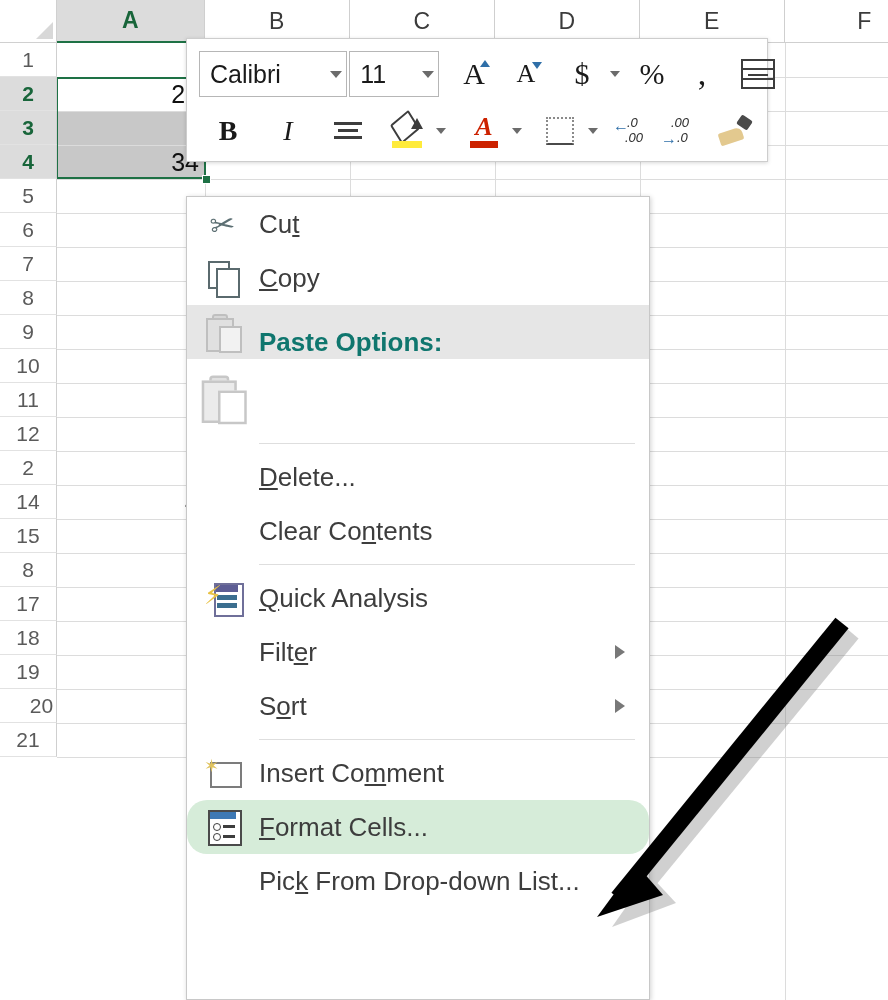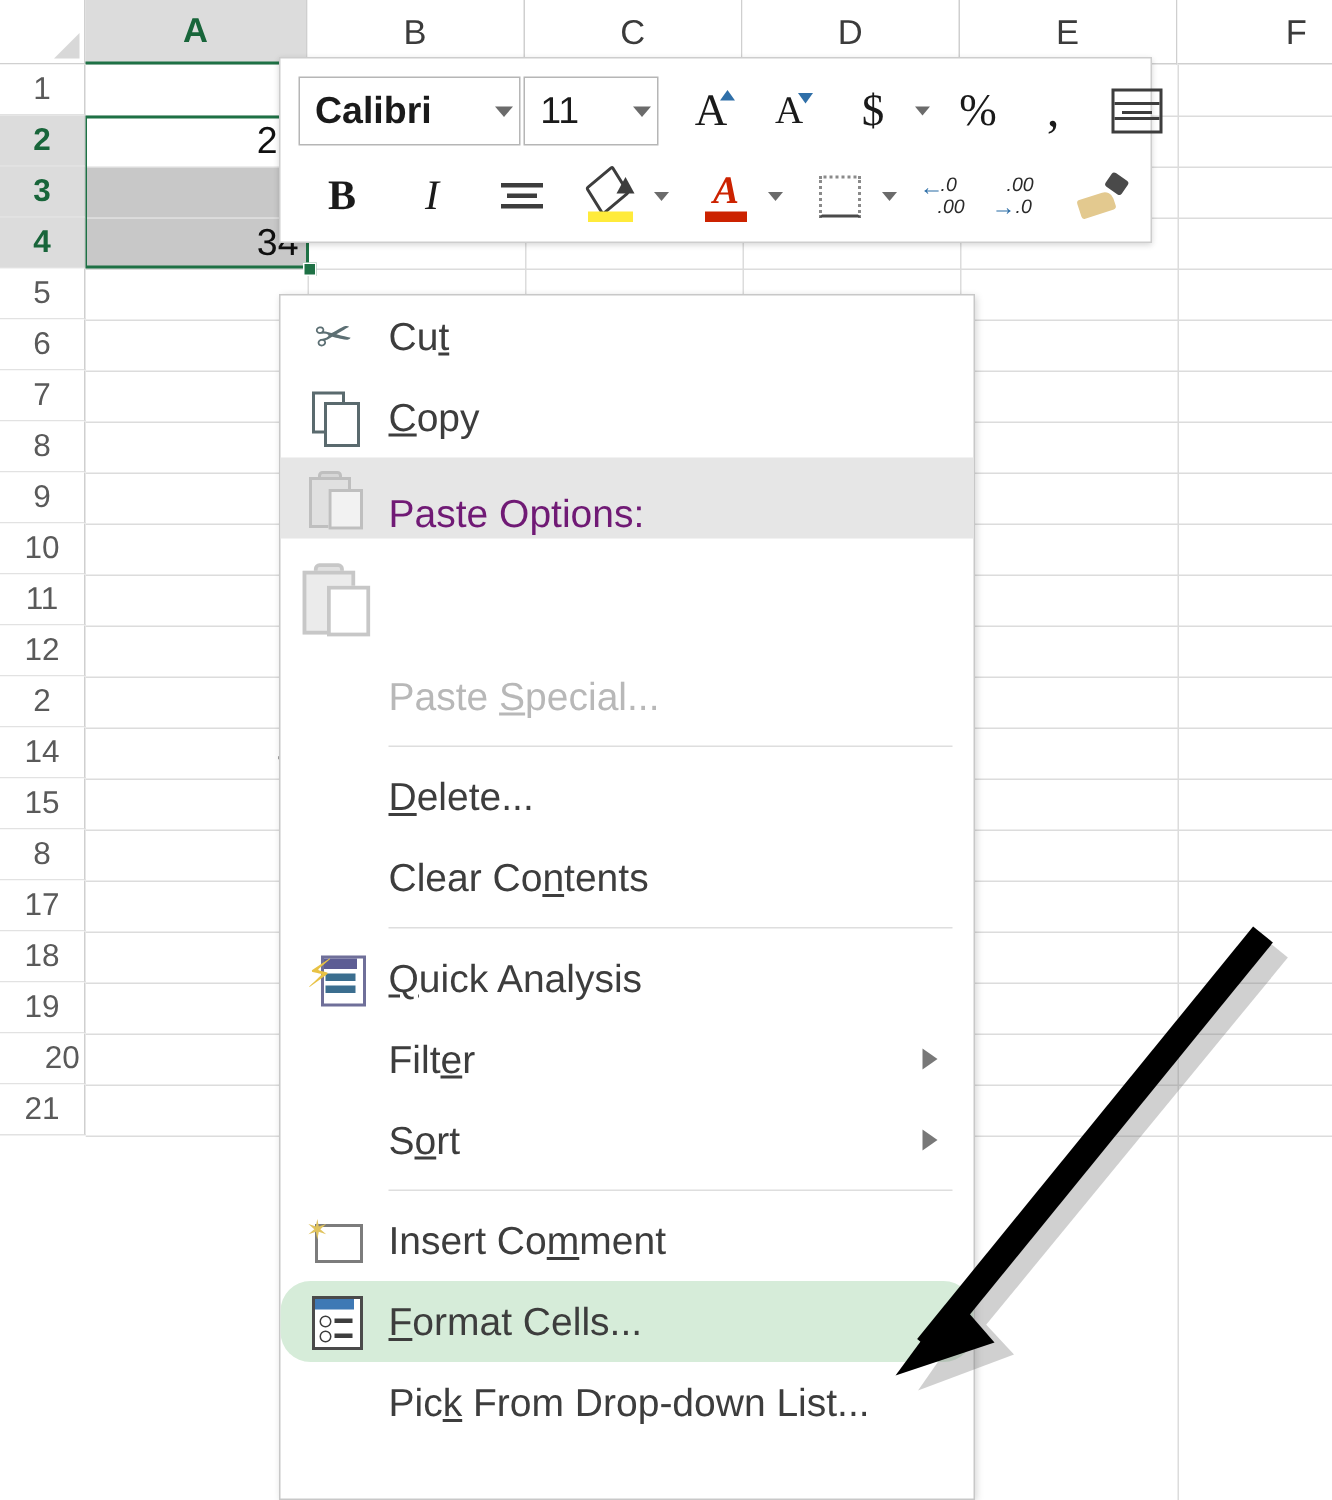--- a/index.html
+++ b/index.html
@@ -63,21 +63,21 @@
   }
   .mb-row{position:absolute;left:0;width:100%;display:flex;align-items:center;}
   .mb-row1{top:6px;height:58px;padding-left:12px;}
   .mb-row2{top:66px;height:52px;padding-left:12px;}
 
   .combo{
     height:46px;border:1px solid #b6b6b6;box-sizing:border-box;background:#fff;
     display:flex;align-items:center;padding:0 4px 0 10px;
   }
   .combo .val{font-size:25px;color:#1a1a1a;white-space:nowrap;}
-  .combo-font{width:152px;font-weight:bold;}
+  .combo-font{width:152px;}
   .combo-size{width:92px;margin-left:2px;}
   .combo .caret{margin-left:auto;width:0;height:0;
     border-left:6px solid transparent;border-right:6px solid transparent;border-top:7px solid #6b6b6b;}
 
   .tbtn{
     height:46px;min-width:42px;display:flex;align-items:center;justify-content:center;
     position:relative;margin-left:2px;
   }
   .caret-sm{width:0;height:0;border-left:5px solid transparent;border-right:5px solid transparent;
     border-top:6px solid #6b6b6b;margin-left:1px;}
@@ -96,21 +96,21 @@
     background:#ffffff;border:1px solid #c8c8c8;box-sizing:border-box;
     box-shadow:1px 1px 5px rgba(0,0,0,.18);
   }
   .mi{
     position:relative;height:54px;display:flex;align-items:center;box-sizing:border-box;
   }
   .mi .ico{width:72px;height:54px;display:flex;align-items:center;justify-content:center;flex:0 0 72px;}
   .mi .lbl{font-size:26px;color:#3d3d3d;white-space:nowrap;}
   .mi .lbl u{text-decoration:underline;}
   .mi.header{background:#e6e6e6;}
-  .mi.header .lbl{font-weight:normal;color:#701a75;margin-top:20px;}
+  .mi.header .lbl{font-weight:bold;color:#0f766e;margin-top:20px;}
   .mi.disabled .lbl{color:#b8b8b8;}
   .mi.hover{background:#d6ecd9;border-radius:20px;}
   .mi .arrow{
     position:absolute;right:24px;top:50%;transform:translateY(-50%);
     width:0;height:0;border-top:7px solid transparent;border-bottom:7px solid transparent;
     border-left:10px solid #787878;
   }
   .sep{height:1px;background:#dedede;margin:6px 14px 6px 72px;}
   .mi.tall{height:78px;}
 
@@ -451,24 +451,20 @@
     <div class="mi disabled tall">
       <span class="ico" style="opacity: 0.55;">
         <span class="ic-paste big">
           <i class="tab"></i>
           <i class="bd"></i>
           <i class="pg"></i>
         </span>
       </span>
       <span class="lbl"></span>
     </div>
-    <div class="mi disabled">
-      <span class="ico"></span>
-      <span class="lbl">Paste <u>S</u>pecial...</span>
-    </div>
     <div class="sep"></div>
     <div class="mi">
       <span class="ico"></span>
       <span class="lbl"><u>D</u>elete...</span>
     </div>
     <div class="mi">
       <span class="ico"></span>
       <span class="lbl">Clear Co<u>n</u>tents</span>
     </div>
     <div class="sep"></div>

